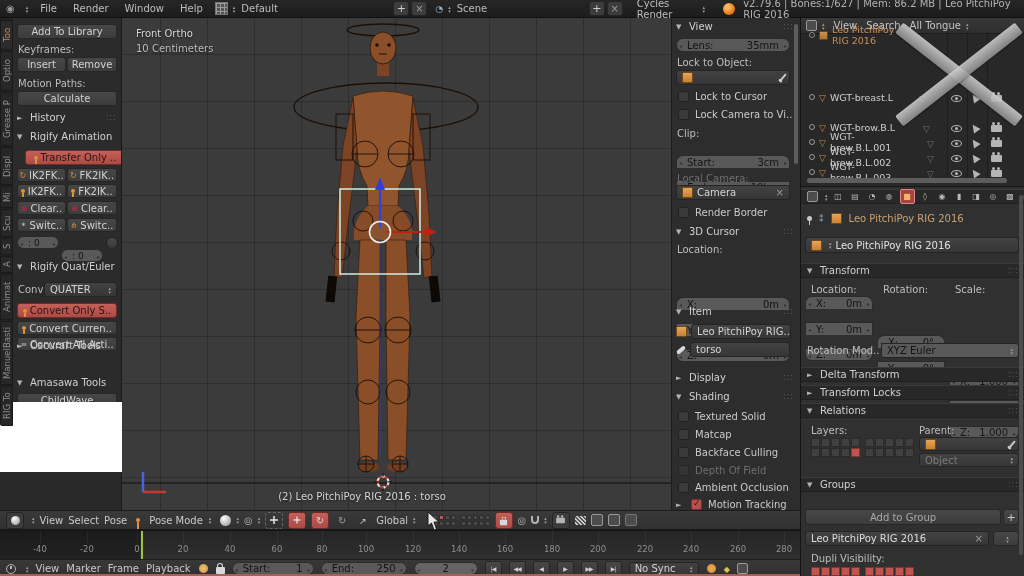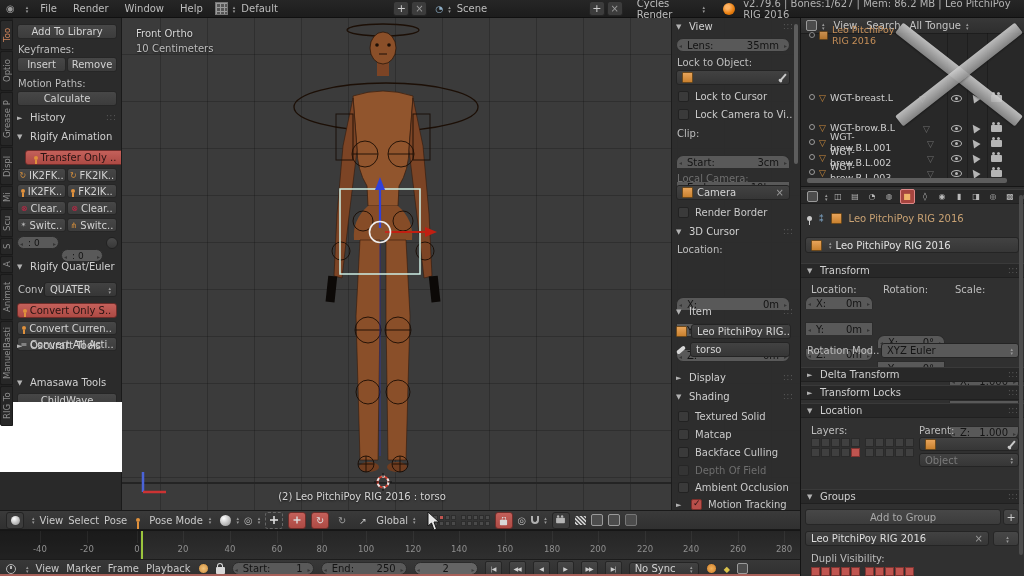--- a/index.html
+++ b/index.html
@@ -754,21 +754,21 @@
         <span>Delta Transform</span>
         <span class="grip"></span>
       </div>
     <div class="pheadbar phead" style="top:198px">
         <span class="tri tri-r"></span>
         <span>Transform Locks</span>
         <span class="grip"></span>
       </div>
     <div class="pheadbar phead" style="top:216px">
         <span class="tri tri-d"></span>
-        <span>Location</span>
+        <span>Relations</span>
         <span class="grip"></span>
       </div>
 
     <div class="lbl abs" style="left:10px;top:238px">Layers:</div>
     <div class="lgrid abs" style="left:10px;top:251px">
       <span class="lc"></span>
         <span class="lc"></span>
         <span class="lc"></span>
         <span class="lc"></span>
         <span class="lc"></span>
@@ -793,21 +793,21 @@
     <div class="lbl abs" style="left:118px;top:238px">Parent:</div>
     <div class="dd abs" style="left:118px;top:250px;width:100px;height:14px">
         <span class="ico-cube"></span>
         <span class="ico-drop"></span>
       </div>
     <div class="dd dis abs" style="left:118px;top:266px;width:100px;height:14px">
         <span>Object</span>
         <span class="updn"></span>
       </div>
 
-    <div class="pheadbar phead" style="top:302px">
+    <div class="pheadbar phead" style="top:290px">
         <span class="tri tri-d"></span>
         <span>Groups</span>
         <span class="grip"></span>
       </div>
     <div class="btn abs" style="left:4px;top:322px;width:196px;height:16px;color:#a8a8a8">
         <span>Add to Group</span>
       </div>
     <div class="btn abs" style="left:202px;top:322px;width:16px;height:16px">
         <span class="pi"></span>
       </div>

